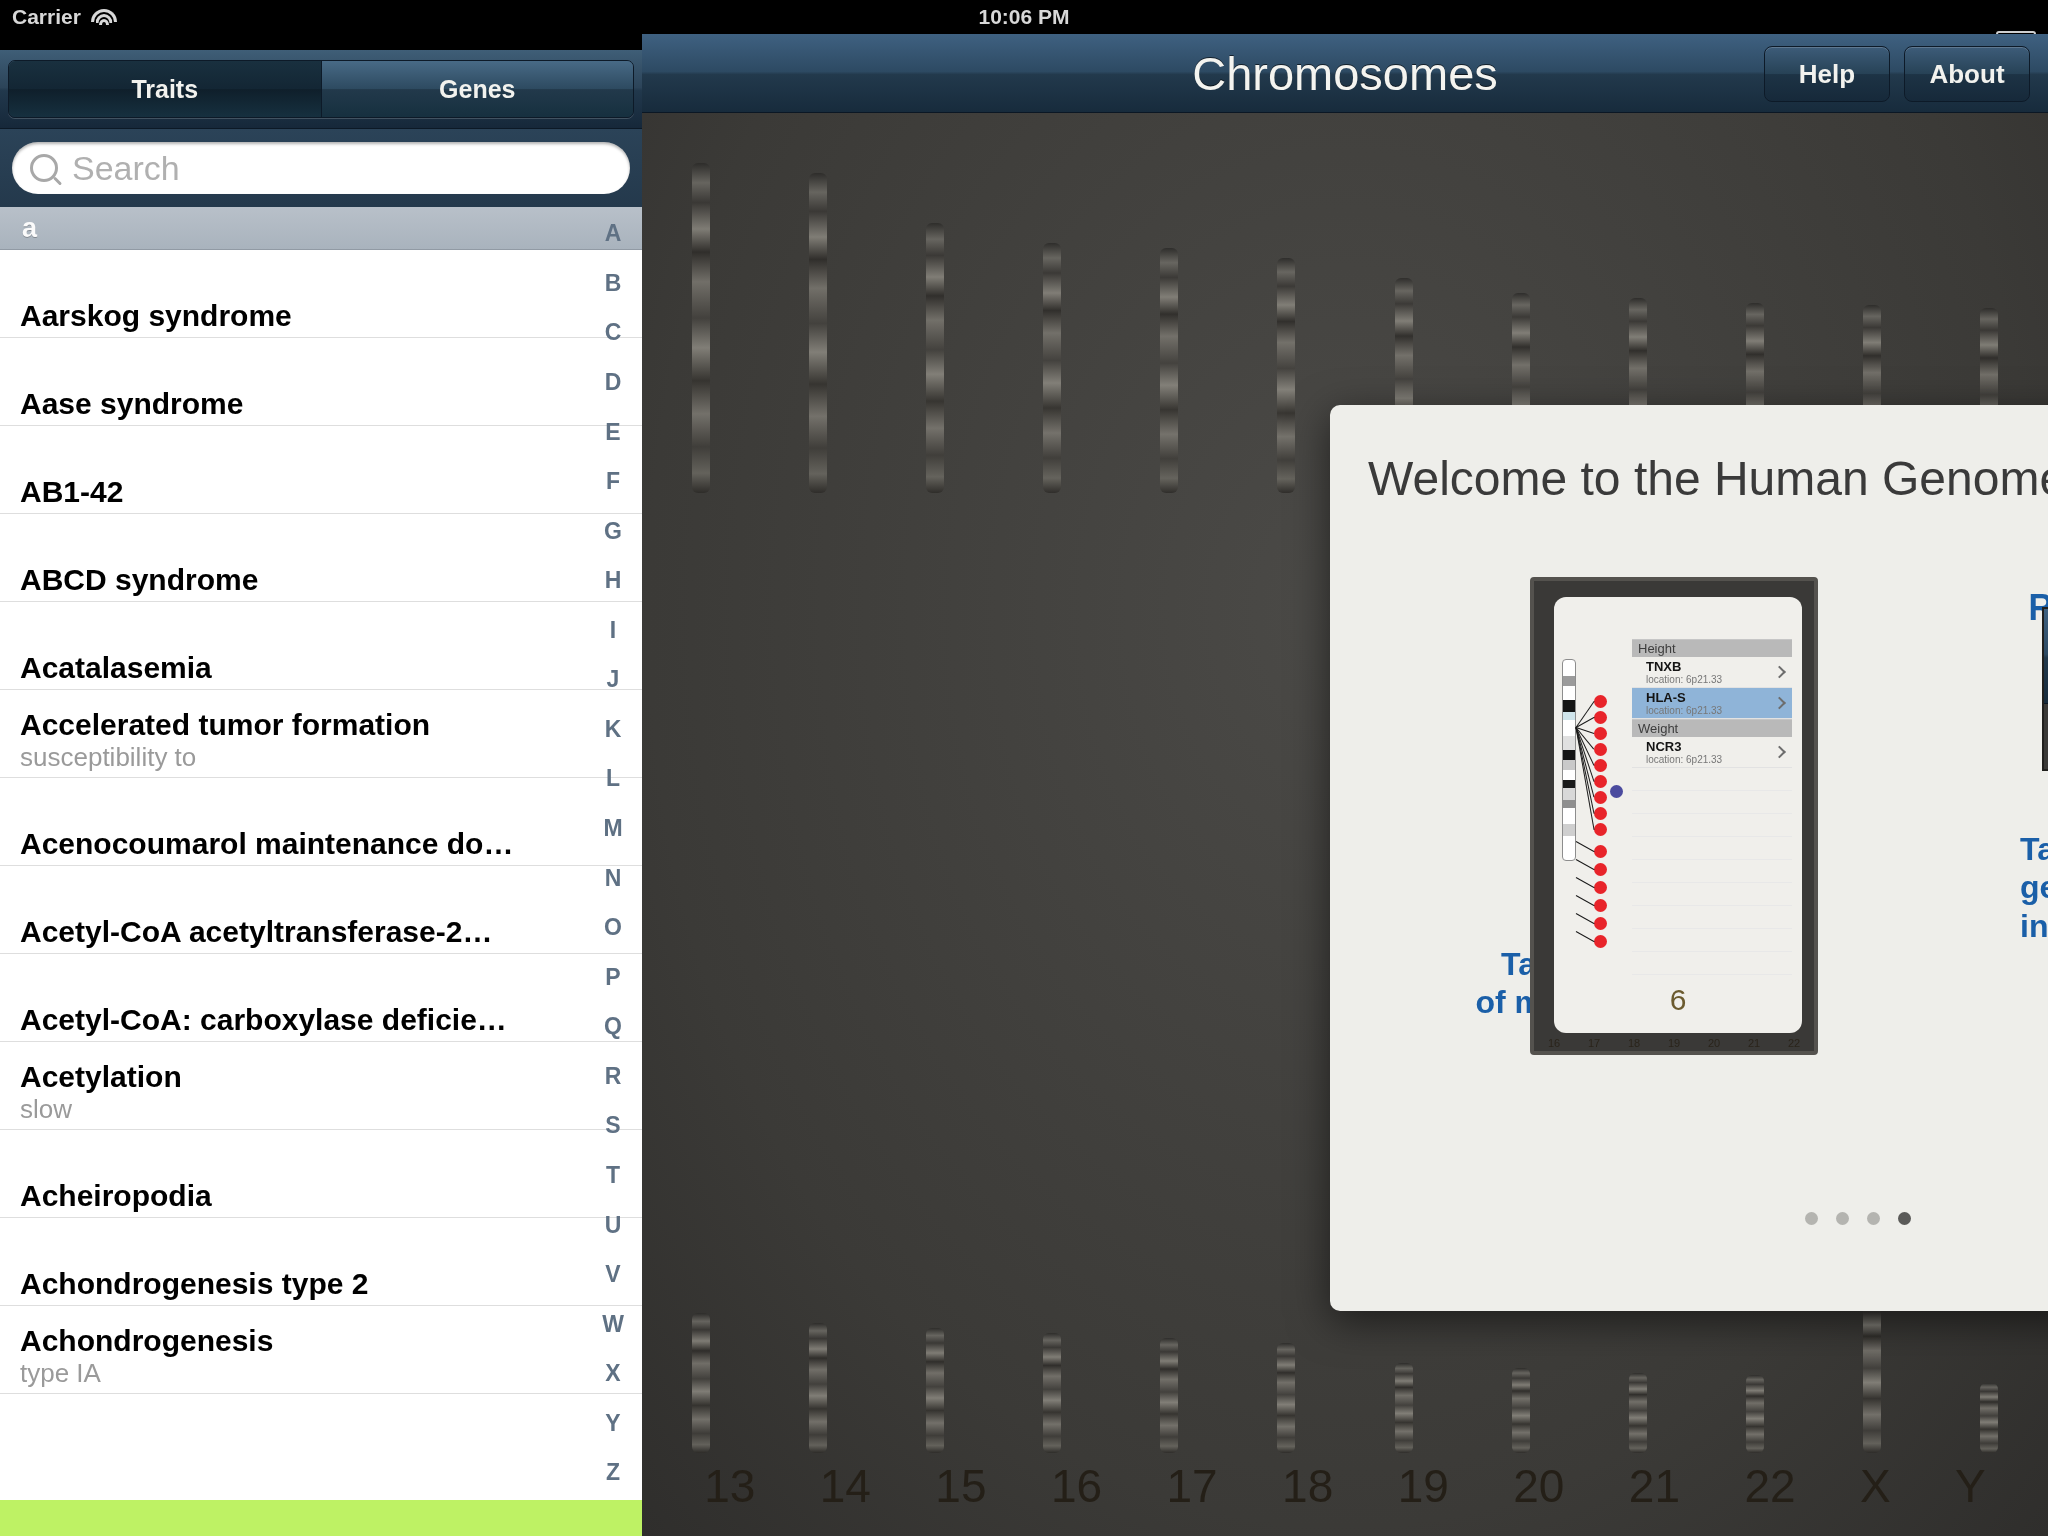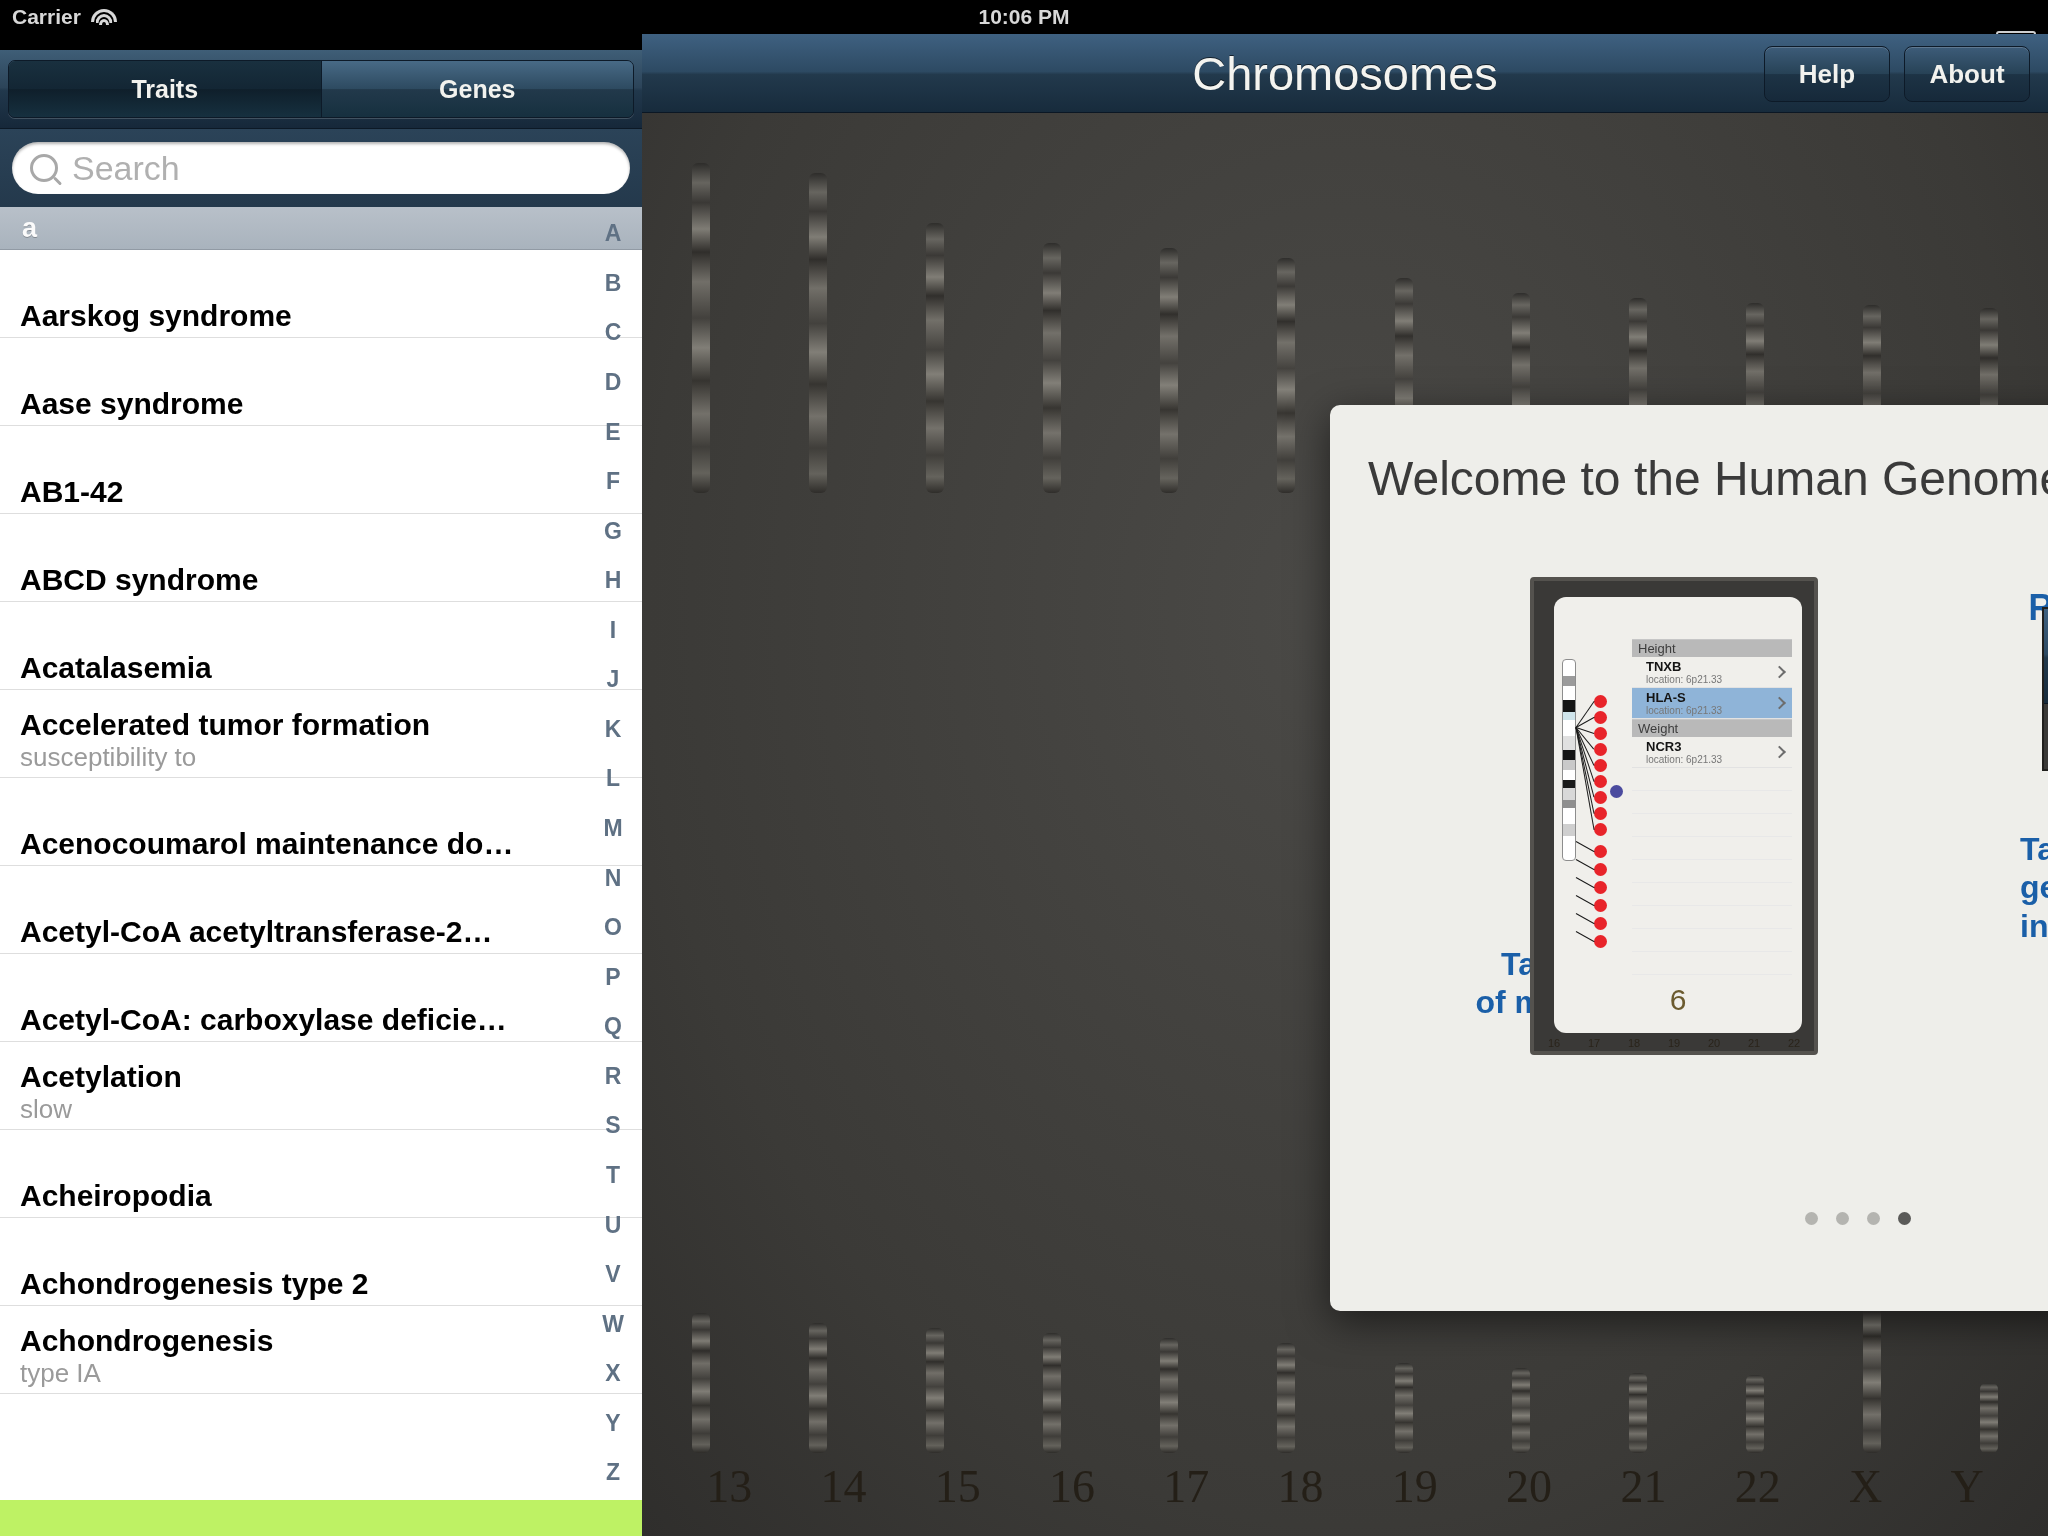--- a/index.html
+++ b/index.html
@@ -144,21 +144,21 @@
   .chr-bar {
     width: 18px; border-radius: 6px;
     background: linear-gradient(to bottom,
        #2b2a28 0%, #6e6c66 6%, #3a3835 12%, #8b8880 20%, #2e2c29 27%,
        #7b7871 36%, #44423e 47%, #8d8a82 56%, #35332f 66%,
        #7d7a73 76%, #403e3a 86%, #6b6962 94%, #2c2a27 100%);
     opacity: .85;
   }
   .bottom-labels {
     position:absolute; left: 0; right: 0; bottom: 6px; height: 88px;
-    display:flex; align-items:center; justify-content: space-around; padding: 0 30px; font-family: Liberation Serif, serif;
+    display:flex; align-items:center; justify-content: space-around; padding: 0 30px;
   }
   .bottom-labels span { font-size: 46px; color: #241f17; }
 
   
   .dialog {
     position:absolute; left: 688px; top: 371px; width: 1320px; height: 906px;
     background: #eeeeea; border-radius: 10px;
     box-shadow: 0 10px 40px rgba(0,0,0,.55);
     overflow: hidden;
   }

